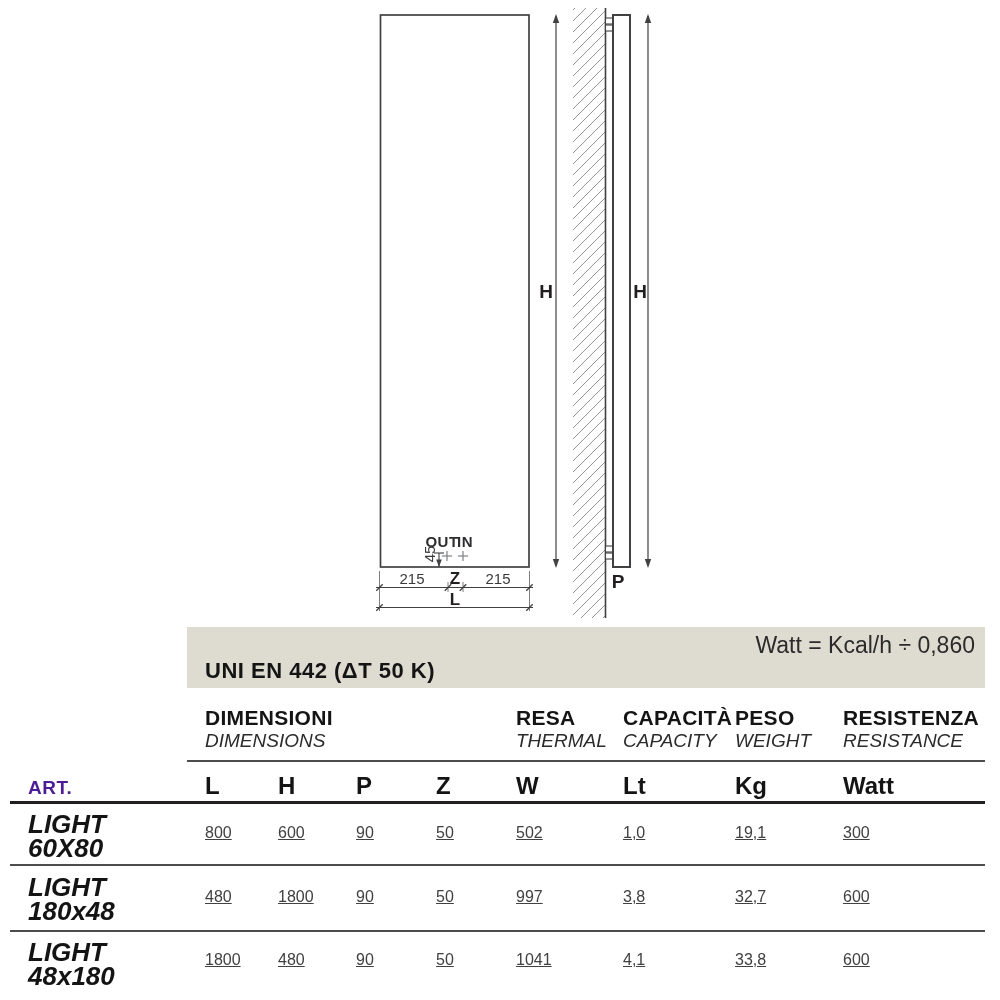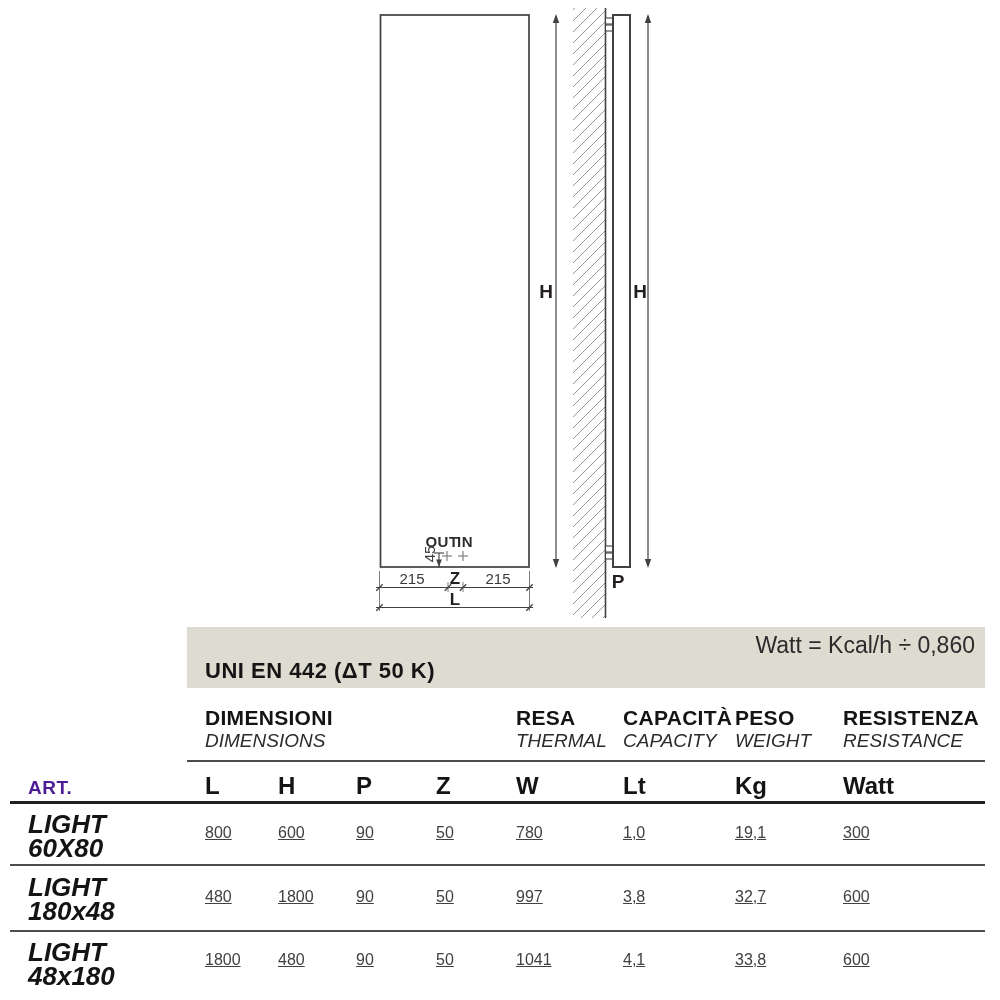--- a/index.html
+++ b/index.html
@@ -130,21 +130,21 @@
 
   <div class="rule-thick" style="left:10px;top:801px;width:975px;height:3px;"></div>
 
   <div>
     <div class="abs artline" style="left:28px;top:812px;">LIGHT</div>
     <div class="abs artline" style="left:28px;top:836px;">60X80</div>
     <div class="abs num" style="left:205px;top:824px;">800</div>
     <div class="abs num" style="left:278px;top:824px;">600</div>
     <div class="abs num" style="left:356px;top:824px;">90</div>
     <div class="abs num" style="left:436px;top:824px;">50</div>
-    <div class="abs num" style="left:516px;top:824px;">780</div>
+    <div class="abs num" style="left:516px;top:824px;">502</div>
     <div class="abs num" style="left:623px;top:824px;">1,0</div>
     <div class="abs num" style="left:735px;top:824px;">19,1</div>
     <div class="abs num" style="left:843px;top:824px;">300</div>
   </div>
   <div class="rule" style="left:10px;top:864px;width:975px;height:2px;"></div>
 
   <div>
     <div class="abs artline" style="left:28px;top:875px;">LIGHT</div>
     <div class="abs artline" style="left:28px;top:899px;">180x48</div>
     <div class="abs num" style="left:205px;top:888px;">480</div>

